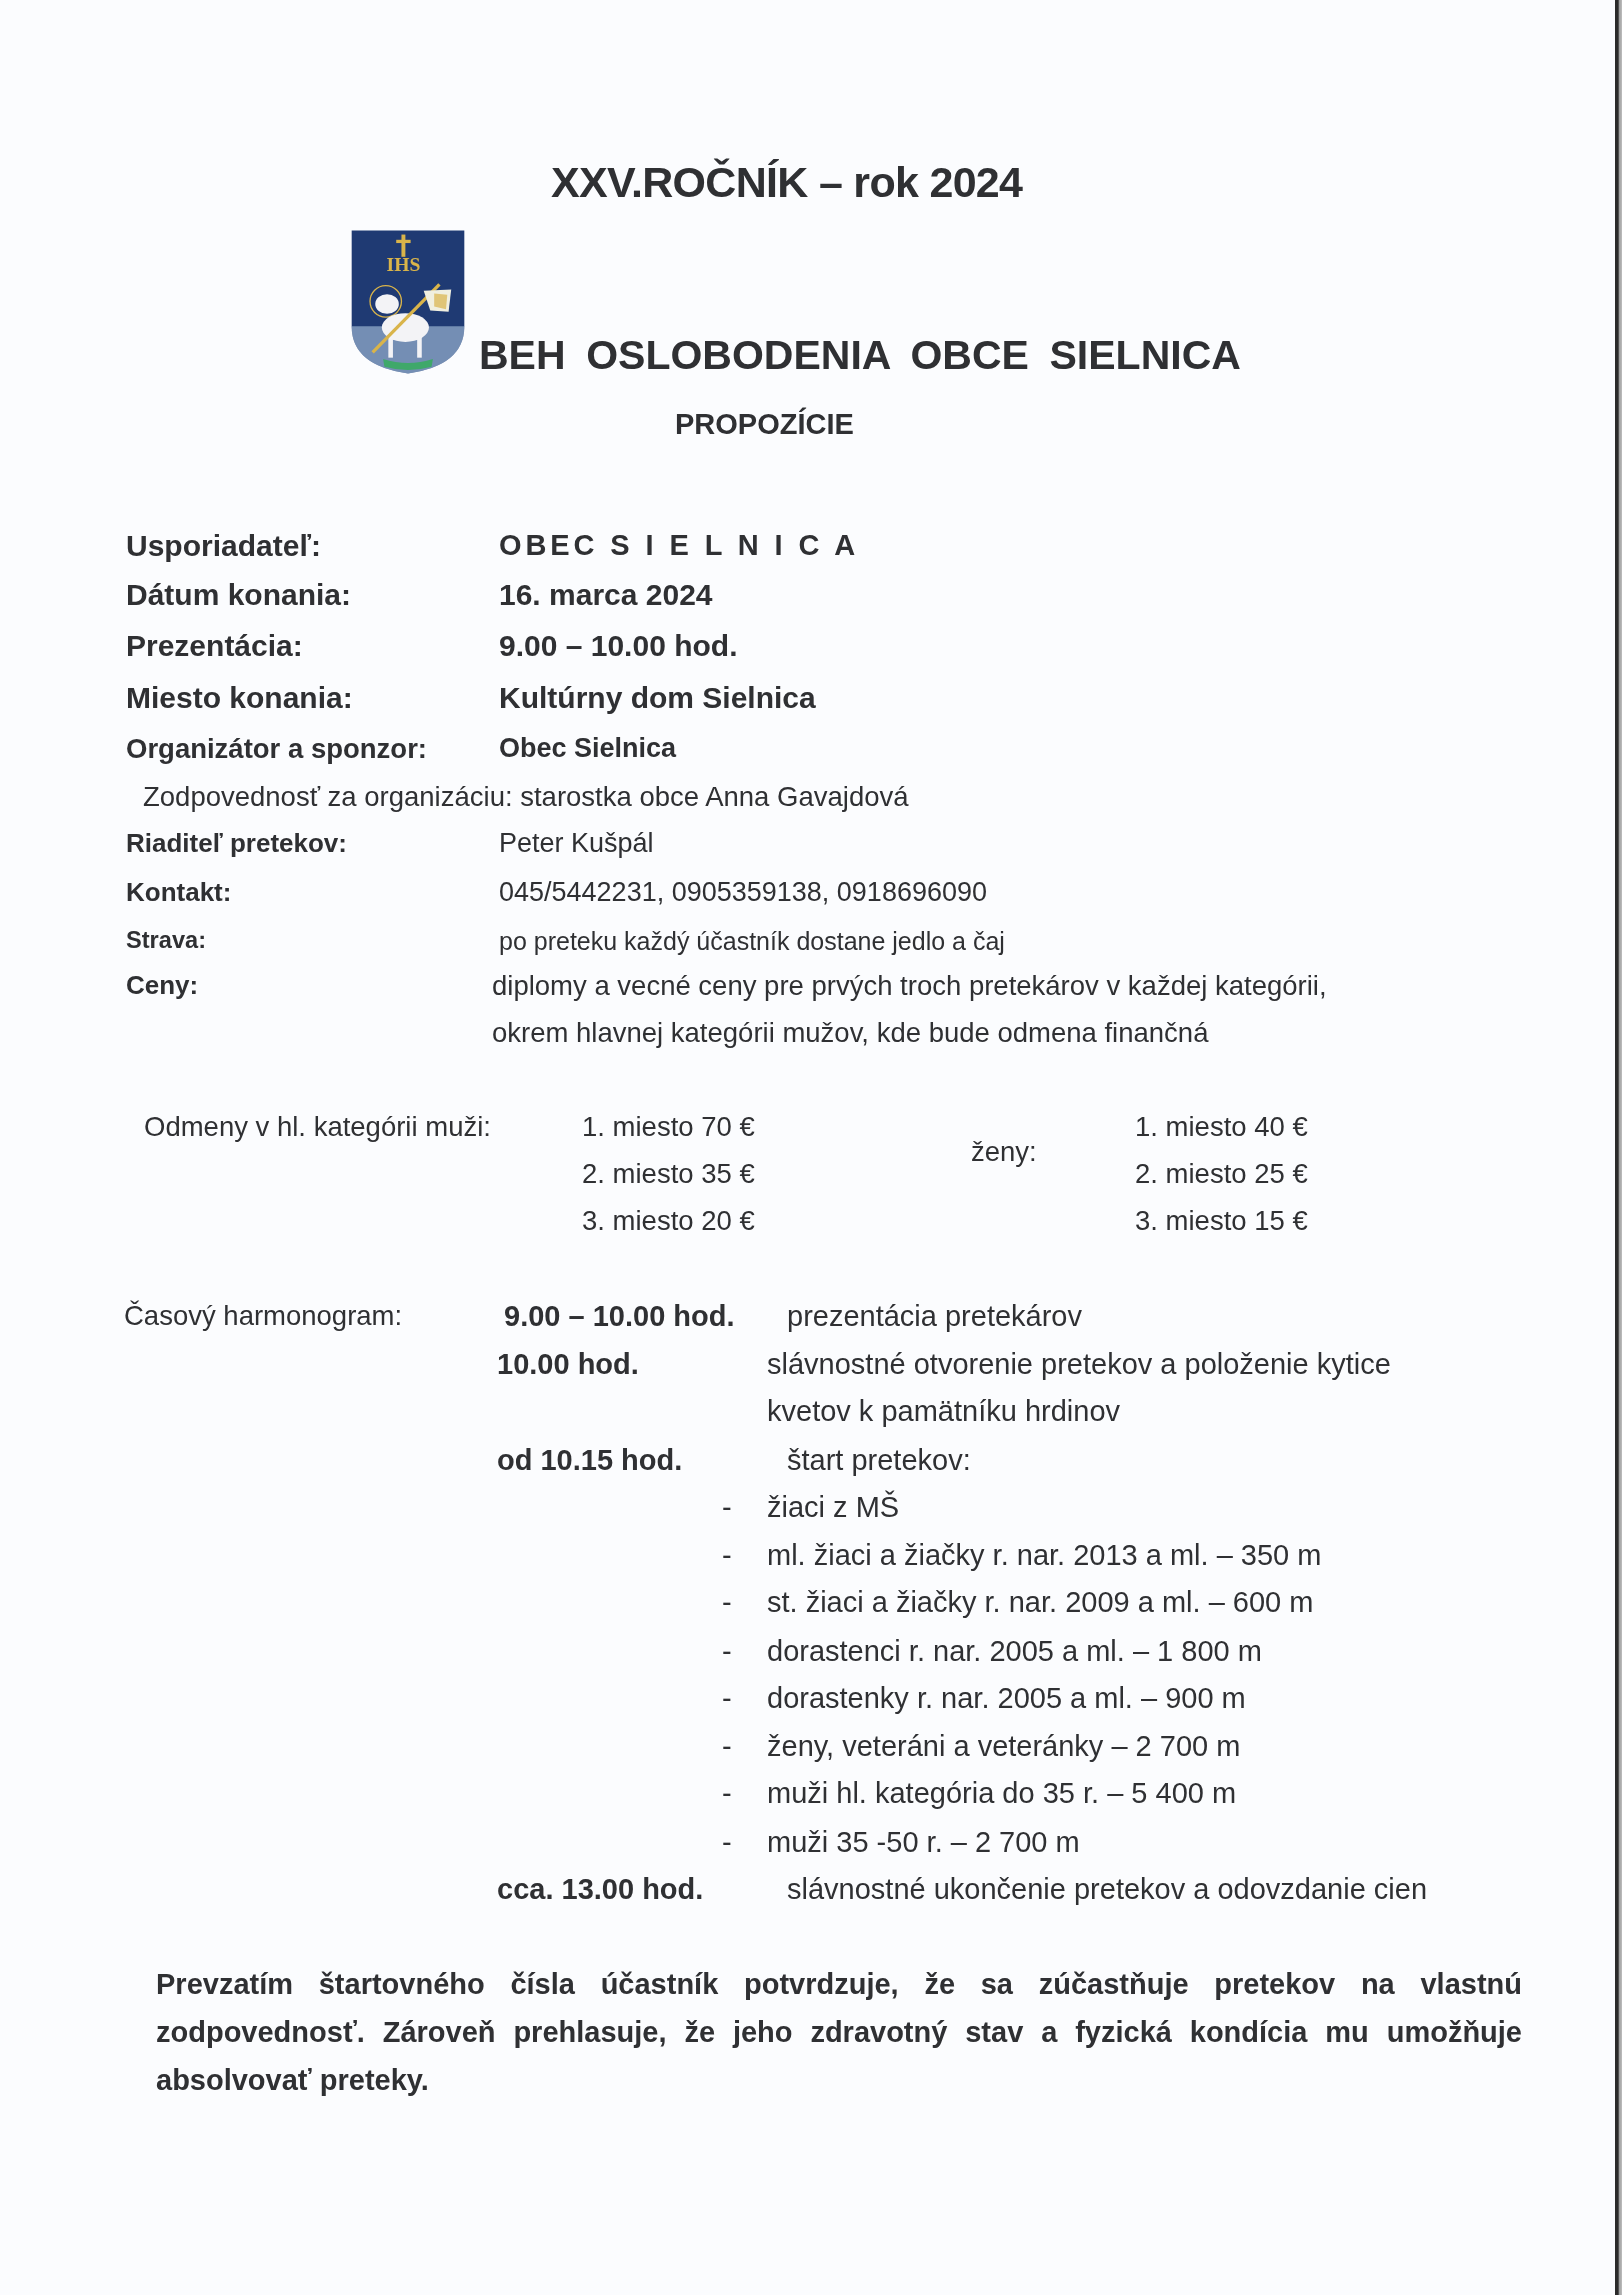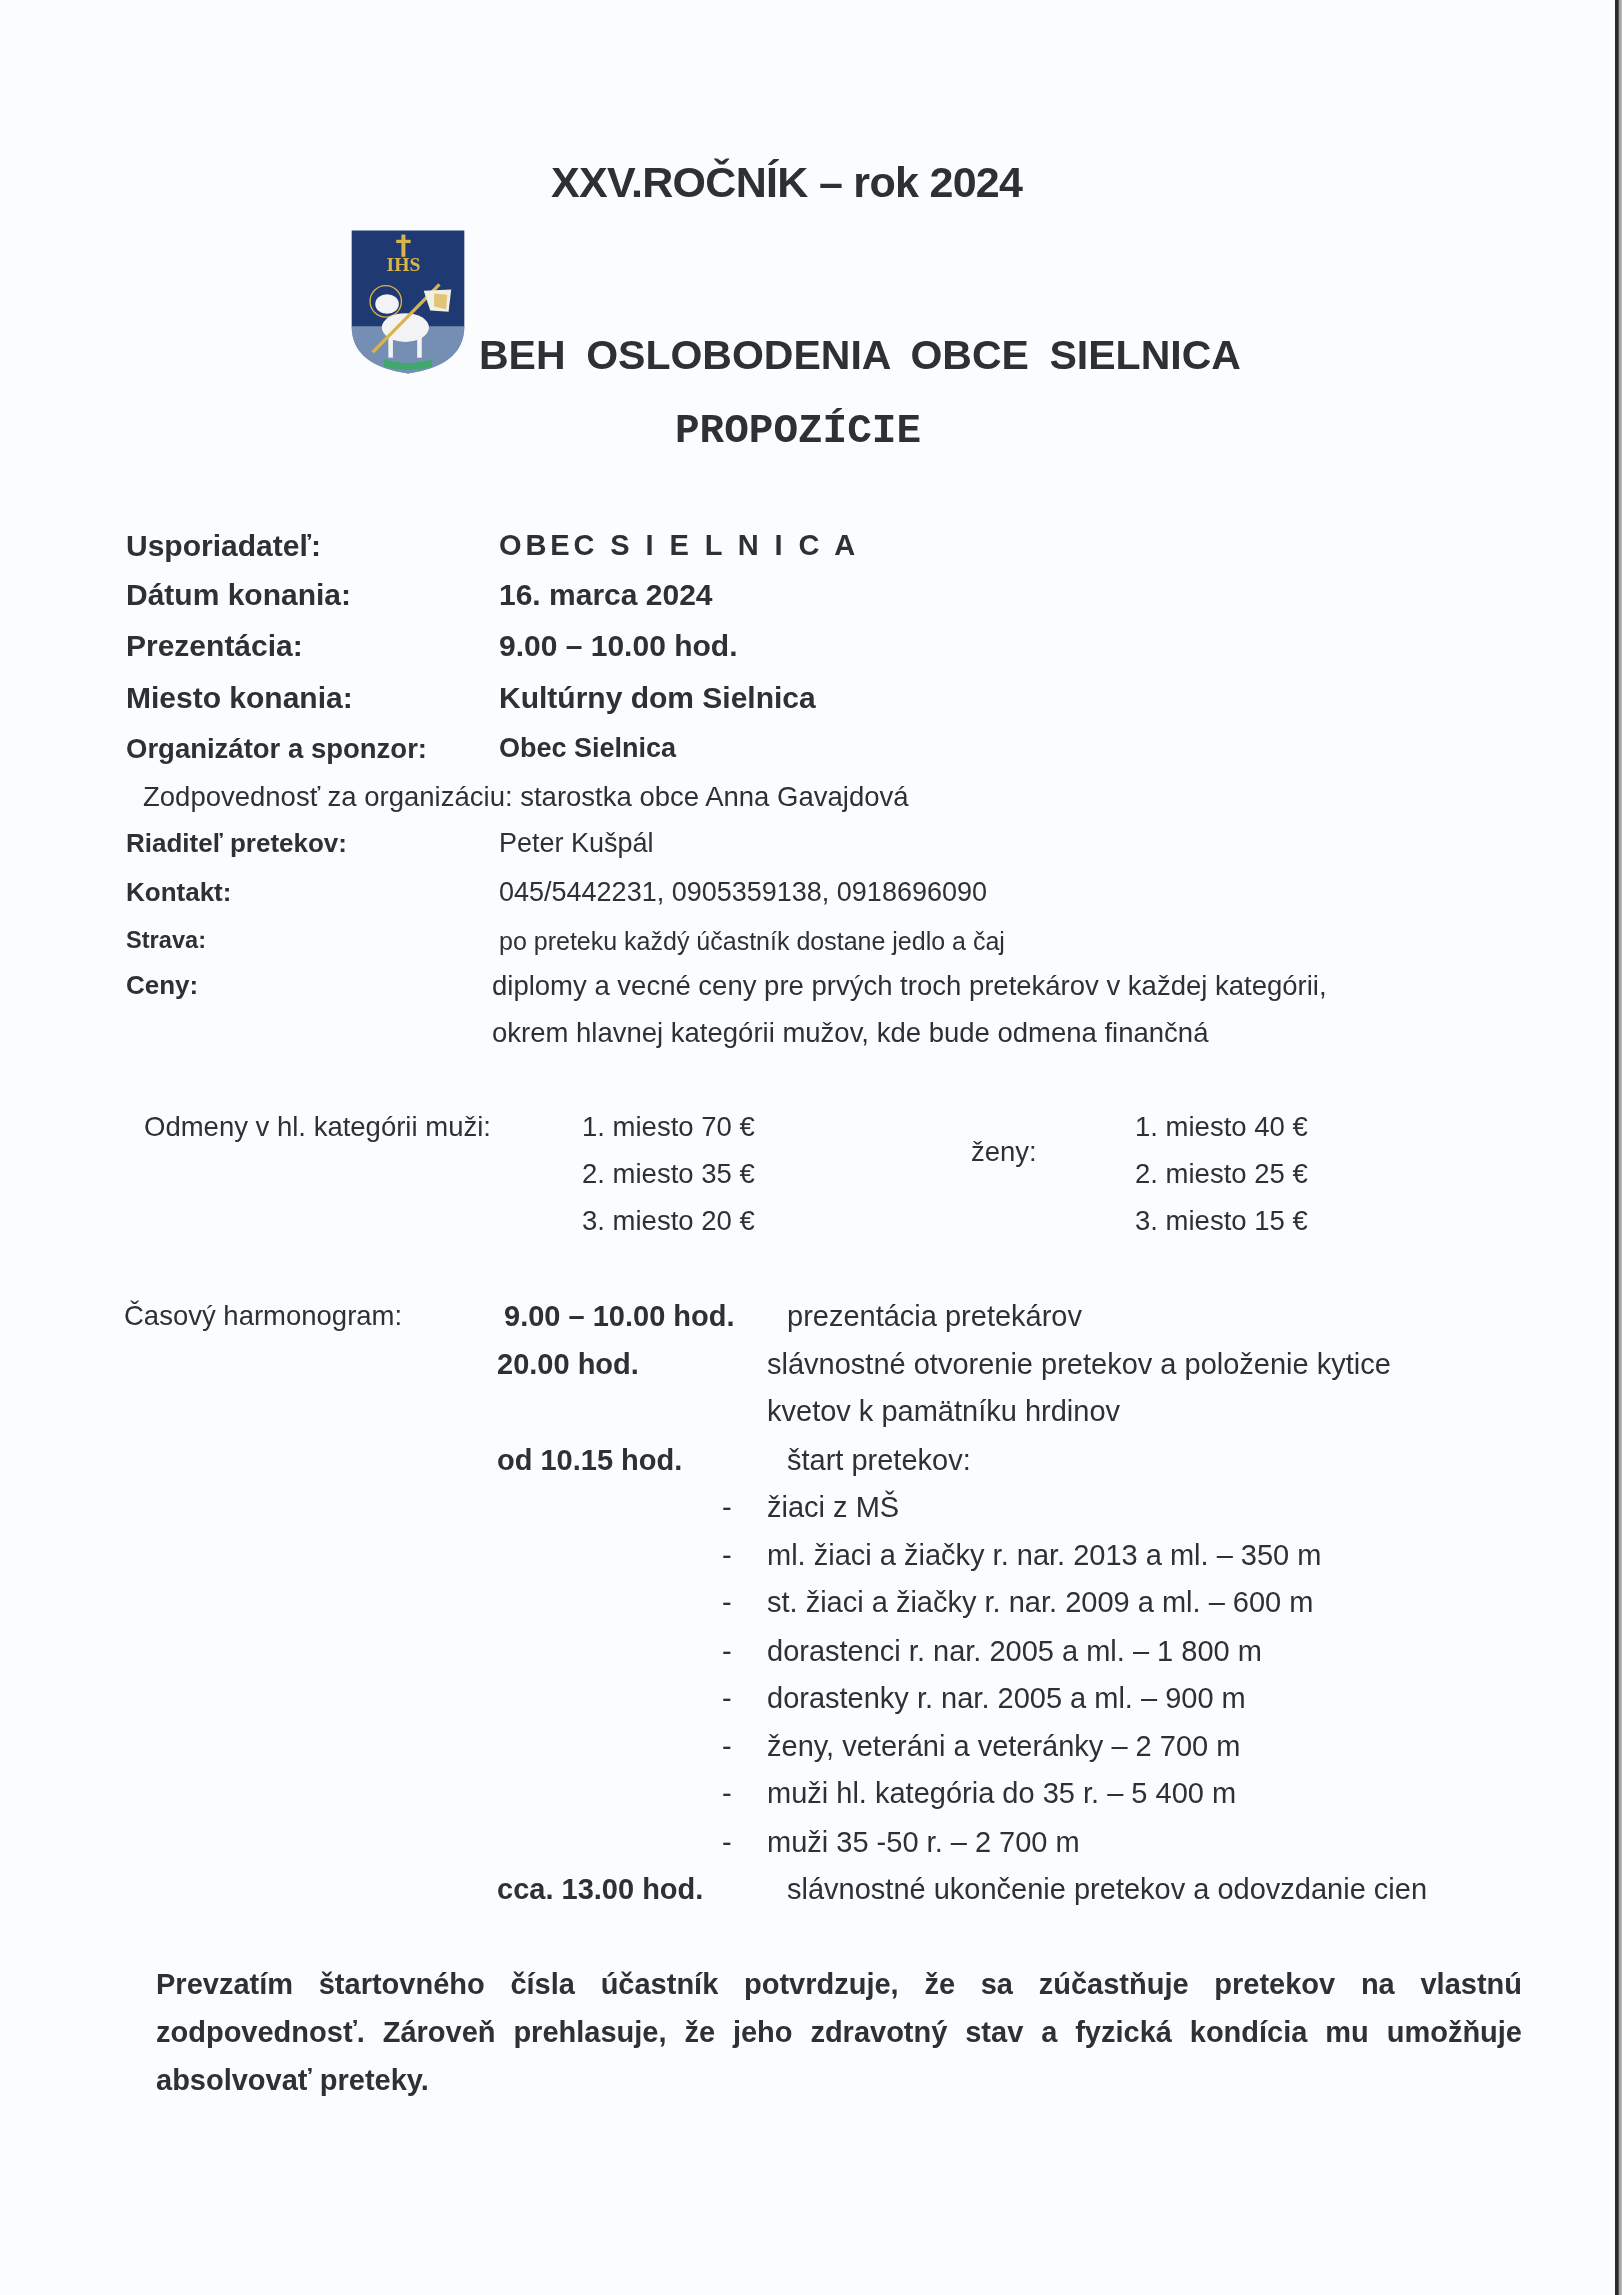--- a/index.html
+++ b/index.html
@@ -11,21 +11,21 @@
   }
   .scan-edge {
     position: absolute; left: 1615px; top: 0; width: 7.9px; height: 2295px;
     background: linear-gradient(to right, #2a2a2a 0, #2a2a2a 3.3px, #9a9a9a 3.9px, #c8c8c8 7.9px);
   }
   .abs { position: absolute; white-space: nowrap; }
   .b { font-weight: normal; margin-left: 20px; }
 
   .title-year { left: 551px; top: 158px; font-size: 43px; font-weight: bold; letter-spacing: -0.7px; }
   .title-main { left: 479px; top: 332px; font-size: 41px; font-weight: bold; letter-spacing: 0px; word-spacing: 9.2px; }
-  .title-sub  { left: 675px; top: 408px; font-size: 41px; font-weight: bold; font-family: Liberation Mono, monospace; }
+  .title-sub  { left: 675px; top: 408px; font-size: 29px; font-weight: bold; }
 
   .coat { position: absolute; left: 349px; top: 228px; width: 118px; height: 148px; }
 
   .lbl { left: 126px; font-size: 30px; font-weight: bold; }
   .lbl-sm { font-size: 27.5px; }
   .val { left: 499px; font-size: 30px; }
   .val-b { font-weight: bold; }
   .val-sm { font-size: 27px; }
   .spaced { letter-spacing: 6.5px; }
 
@@ -104,21 +104,21 @@
 <div class="abs b" style="left:951px; top:1136px; font-size:27.5px;">ženy:</div>
 <div class="abs" style="left:1135px; top:1111px; font-size:27.5px;">1. miesto 40 €</div>
 <div class="abs" style="left:1135px; top:1158px; font-size:27.5px;text-align:center;">2. miesto 25 €</div>
 <div class="abs" style="left:1135px; top:1205px; font-size:27.5px;">3. miesto 15 €</div>
 
 <div class="abs" style="left:124px; top:1300px; font-size:27.5px;">Časový harmonogram:</div>
 
 <div class="abs sched-time" style="left:504px; top:1300px;">9.00 – 10.00 hod.</div>
 <div class="abs sched-desc b" style="top:1300px;">prezentácia pretekárov</div>
 
-<div class="abs sched-time" style="left:497px; top:1348px;">20.00 hod.</div>
+<div class="abs sched-time" style="left:497px; top:1348px;">10.00 hod.</div>
 <div class="abs sched-desc" style="top:1348px;">slávnostné otvorenie pretekov a  položenie kytice</div>
 <div class="abs sched-desc" style="top:1395px;">kvetov k pamätníku hrdinov</div>
 
 <div class="abs sched-time" style="left:497px; top:1444px;">od 10.15 hod.</div>
 <div class="abs sched-desc b" style="top:1444px;">štart pretekov:</div>
 
 <div class="abs dash" style="top:1491px">-</div>
 <div class="abs sched-desc" style="top:1491px">žiaci z MŠ</div>
 <div class="abs dash" style="top:1539px">-</div>
 <div class="abs sched-desc" style="top:1539px">ml. žiaci a žiačky r. nar. 2013 a ml. – 350 m</div>

